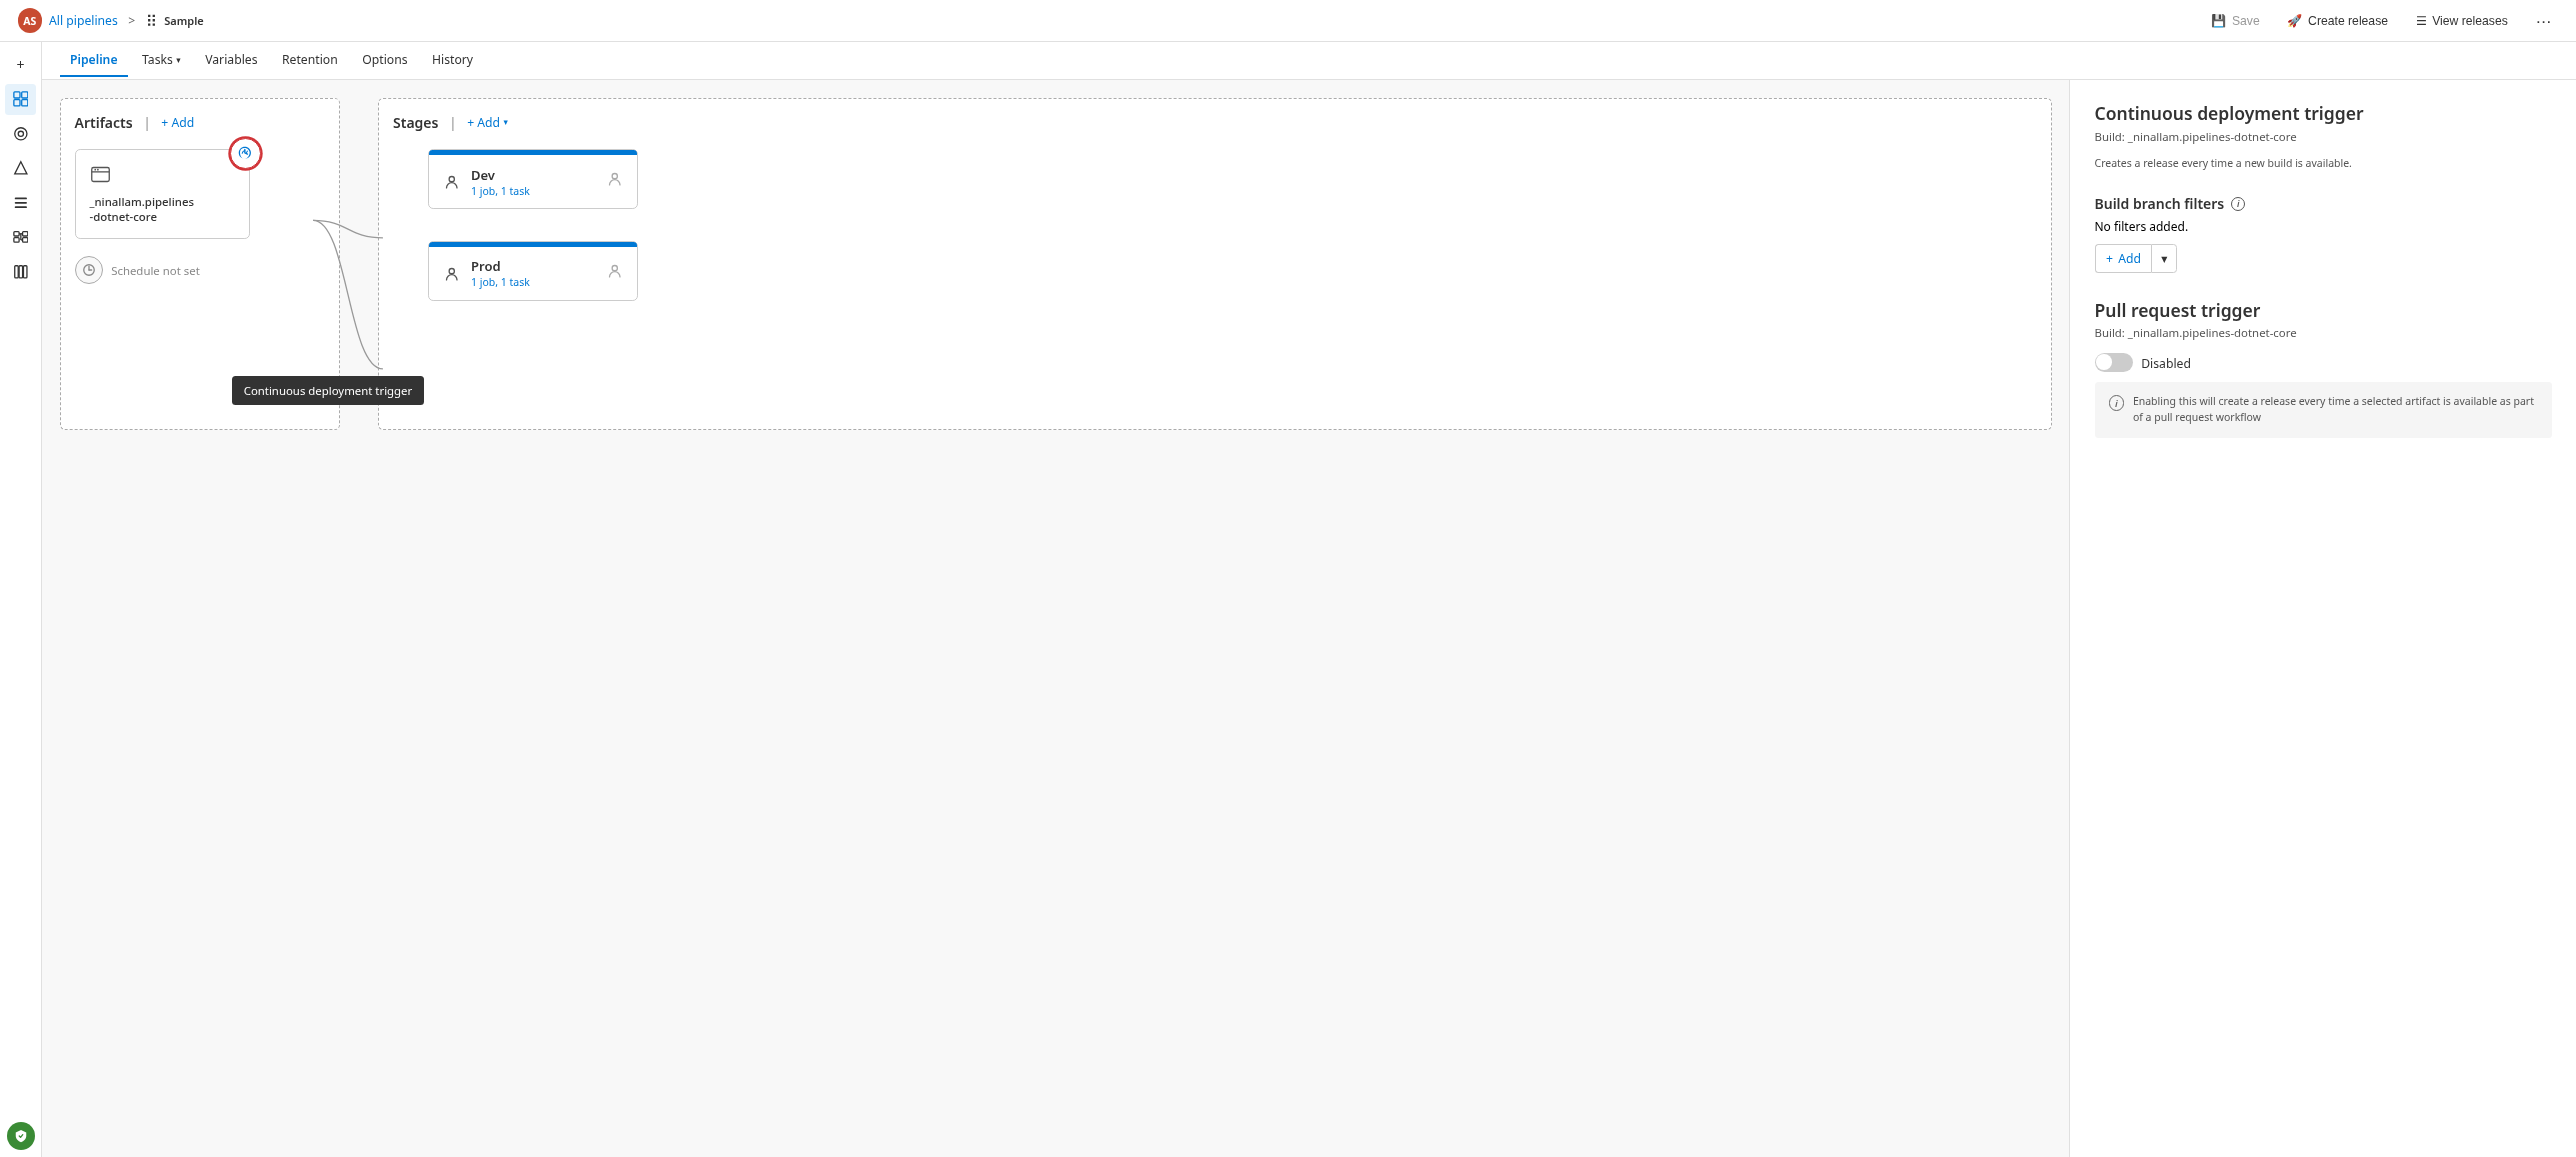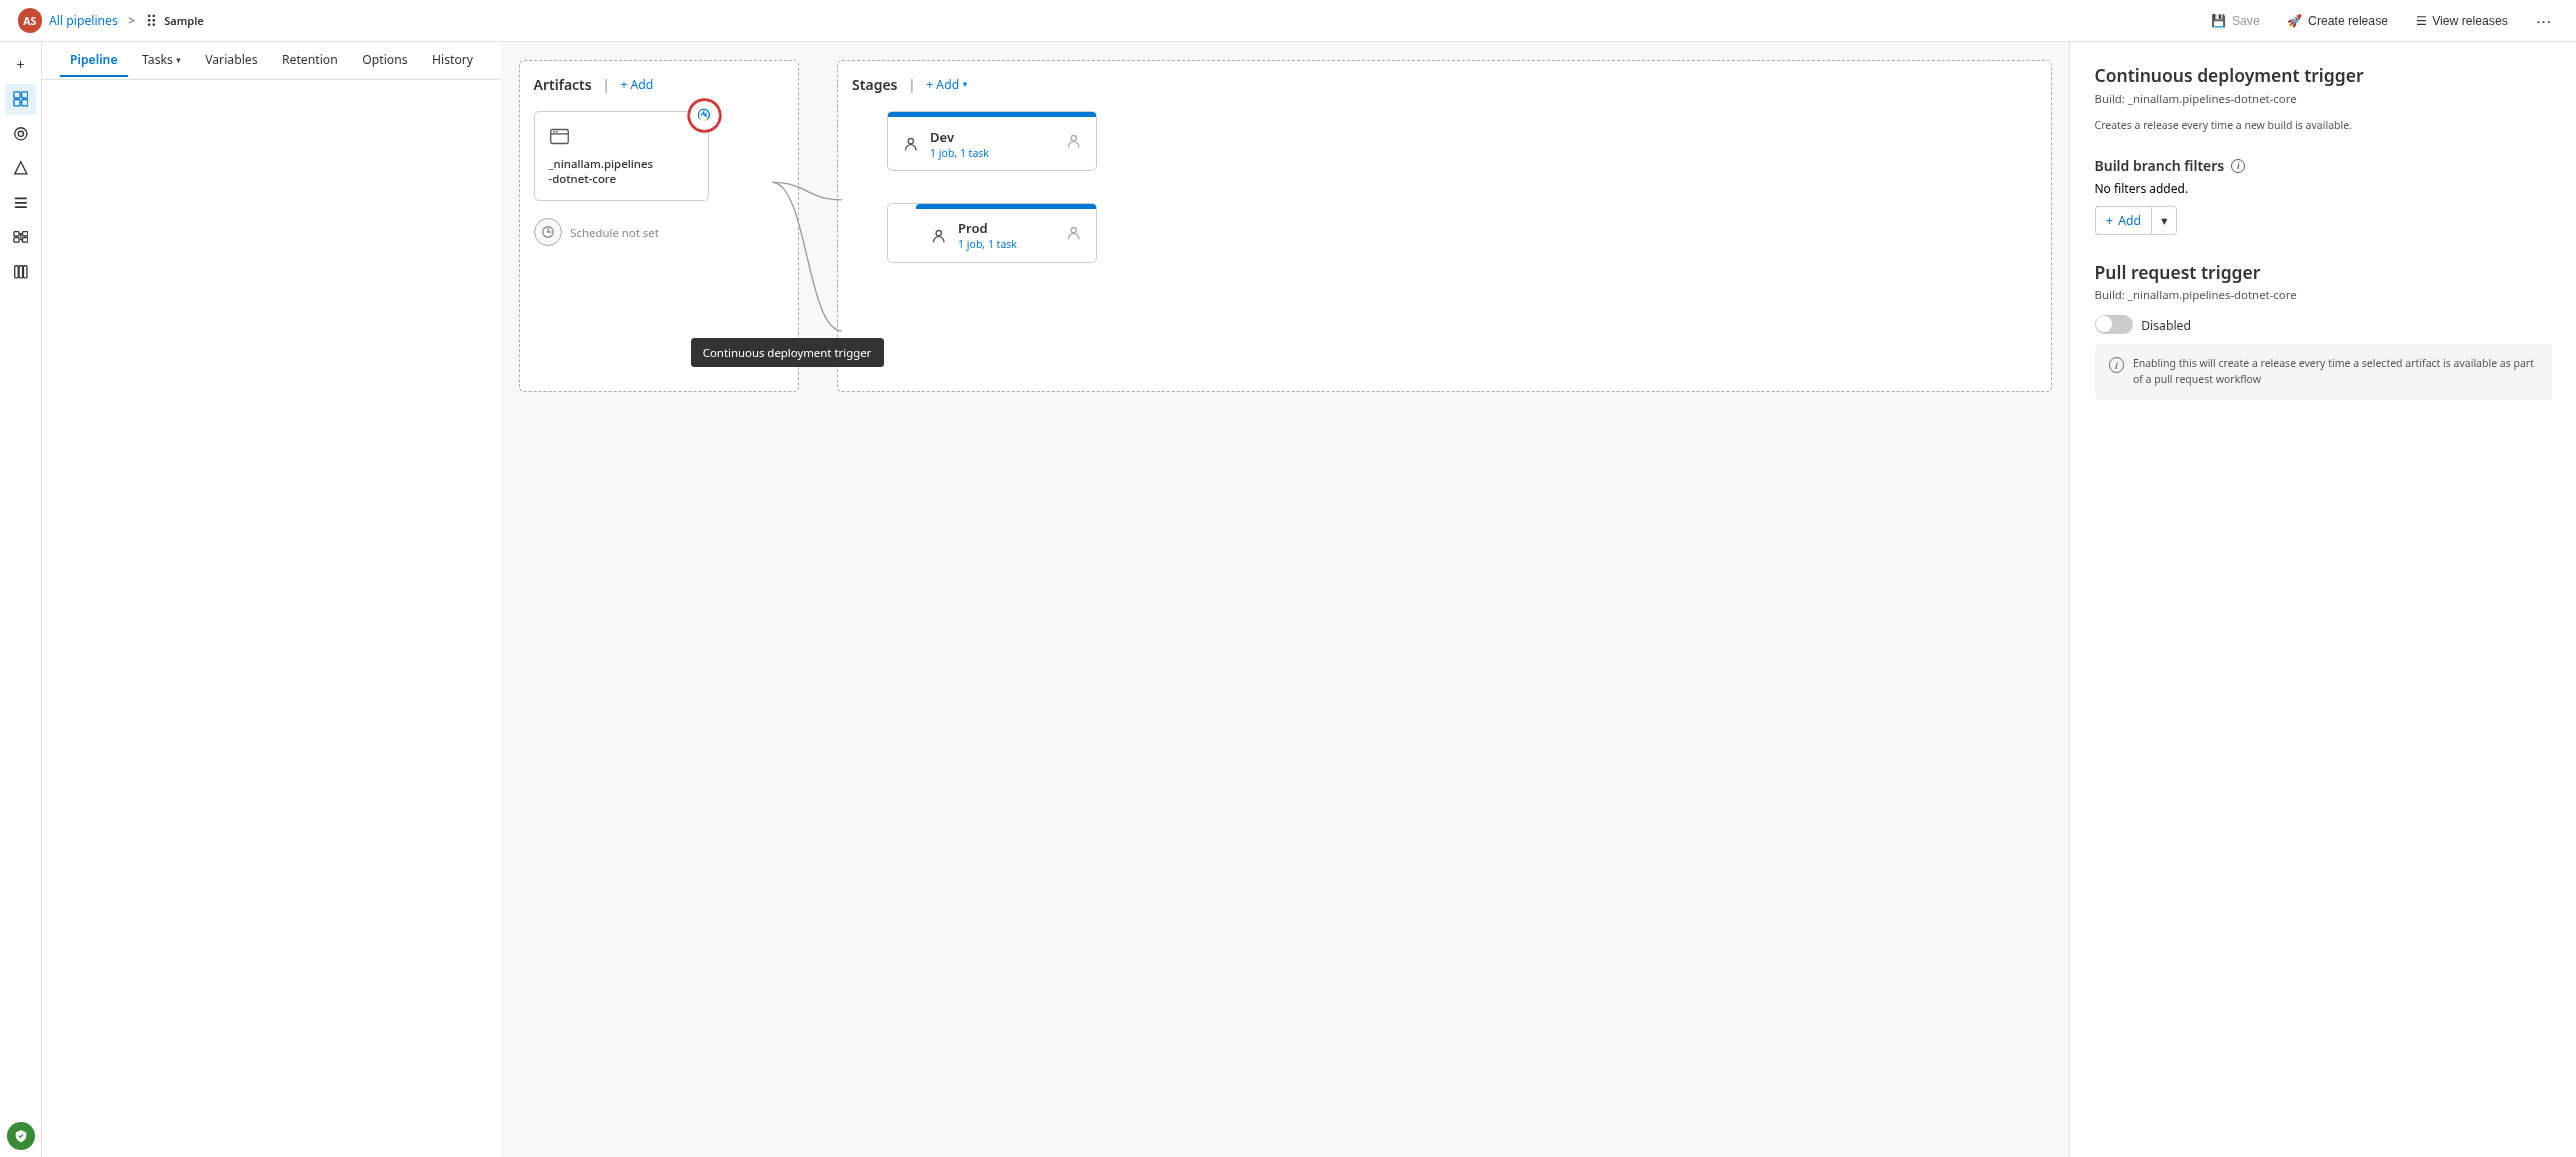--- a/index.html
+++ b/index.html
@@ -18,21 +18,21 @@
     .more-btn { font-size: 15.7px; cursor: pointer; padding: 3.5px 7px; }
 
     
     .layout { display: flex; height: calc(100vh - 42px); }
     .sidebar { width: 42px; background: #fff; border-right: 0.9px solid #e0e0e0; display: flex; flex-direction: column; align-items: center; padding: 7px 0; gap: 3.5px; }
     .sidebar-icon { width: 31px; height: 31px; display: flex; align-items: center; justify-content: center; cursor: pointer; border-radius: 3.5px; color: #333; font-size: 14px; }
     .sidebar-icon.active { background: #e6f2fb; color: #0078d4; }
     .sidebar-icon.accent { background: #3a8b35; color: #fff; border-radius: 50%; width: 28px; height: 28px; }
 
     
-    .main { flex: 1; display: flex; flex-direction: row; overflow: hidden; }
+    .main { flex: 1; display: flex; flex-direction: column; overflow: hidden; }
 
     
     .nav-tabs { display: flex; align-items: center; padding: 0 17.5px; height: 38px; border-bottom: 0.9px solid #e0e0e0; gap: 3.5px; }
     .nav-tab { padding: 7px 10.5px; cursor: pointer; font-size: 12.2px; color: #333; border-bottom: 2.6px solid transparent; }
     .nav-tab.active { color: #0078d4; border-bottom-color: #0078d4; font-weight: 600; }
     .nav-tab-dropdown { display: flex; align-items: center; gap: 3.5px; }
 
     
     .content { display: flex; flex: 1; overflow: hidden; }
 
@@ -295,21 +295,21 @@
                     </div>
                     <div class="stage-person-icon">
                       <svg width="17.5" height="17.5" viewBox="0 0 20 20" fill="none">
                           <circle cx="10" cy="7" r="3" stroke="#aaa" stroke-width="1.5"></circle>
                           <path d="M4 17c0-3.3 2.7-6 6-6s6 2.7 6 6" stroke="#aaa" stroke-width="1.5" stroke-linecap="round"></path>
                         </svg>
                     </div>
                   </div>
                 </div>
 
-                <div class="stage-card" style="margin-top:14px;padding-left:28px;">
+                <div class="stage-card" style="margin-top:14px;">
                   <div class="stage-card-top"></div>
                   <div class="stage-card-body">
                     <div class="stage-icon">
                       <svg width="17.5" height="17.5" viewBox="0 0 20 20" fill="none">
                           <circle cx="10" cy="7" r="3" stroke="#555" stroke-width="1.5"></circle>
                           <path d="M4 17c0-3.3 2.7-6 6-6s6 2.7 6 6" stroke="#555" stroke-width="1.5" stroke-linecap="round"></path>
                         </svg>
                     </div>
                     <div class="stage-info">
                       <div class="stage-name">Prod</div>

